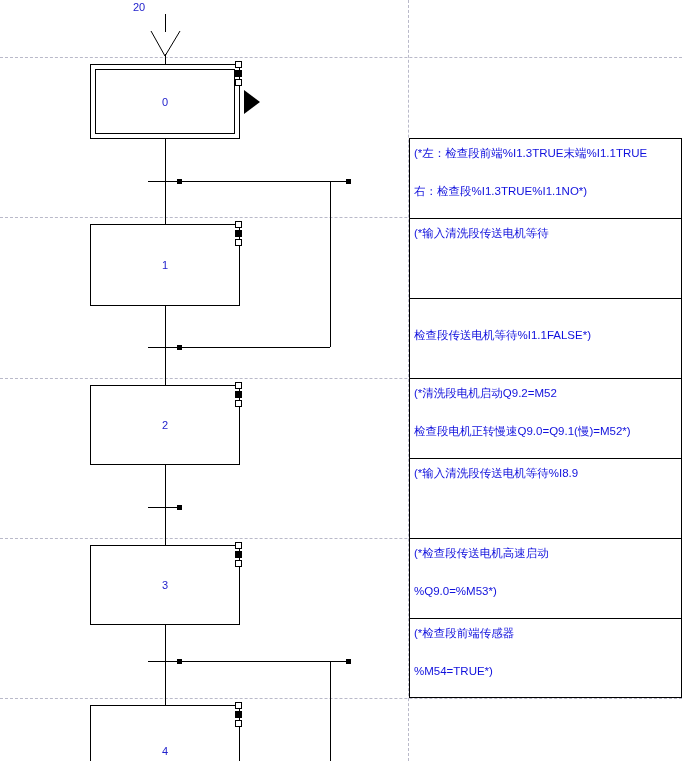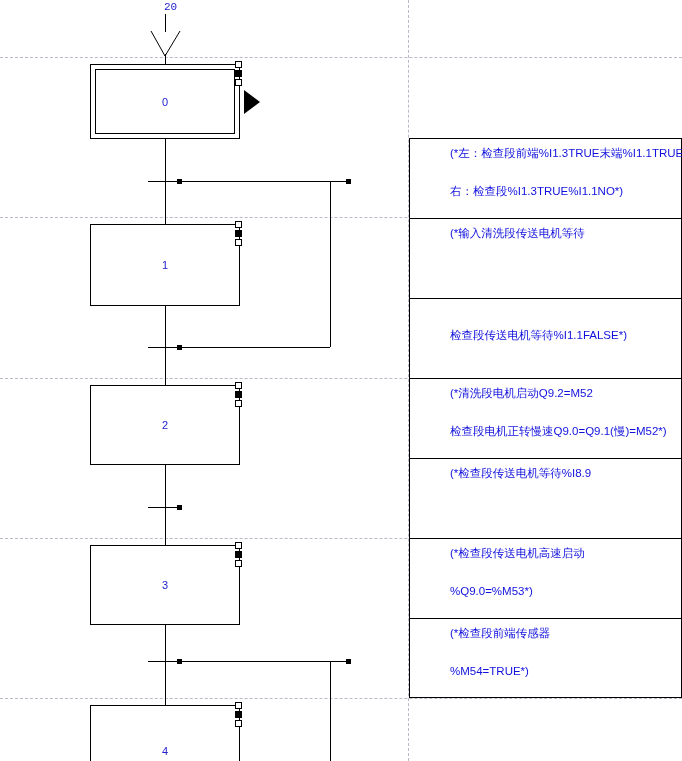--- a/index.html
+++ b/index.html
@@ -75,37 +75,36 @@
     box-sizing:border-box;
     padding:6px 4px 4px 4px;
     height:80px;
   }
   .comment:last-child{border-bottom:1px solid #000;}
   .comment .line{
     font-size:11.5px;color:#1111dd;
     line-height:16px;
     white-space:nowrap;
     font-family:"Liberation Sans", sans-serif;
-    margin-left:36px;
   }
   .comment .line.second{margin-top:22px;}
 </style>
 </head>
 <body>
 
 <div id="canvas">
 
   <div class="guide-h" style="top:57px;"></div>
   <div class="guide-h" style="top:217px;"></div>
   <div class="guide-h" style="top:378px;"></div>
   <div class="guide-h" style="top:538px;"></div>
   <div class="guide-h" style="top:698px;"></div>
   <div class="guide-v" style="left:408px;"></div>
 
-  <div class="label-20" style="left:164px;top:1px;font-family:Liberation Mono, monospace;">20</div>
+  <div class="label-20" style="left:133px;top:1px;">20</div>
 
   <div class="vline" style="left:165px;top:14px;height:18px;"></div>
 
   <svg class="vshape" style="left:150px;top:30px;" width="32" height="28">
     <polyline points="1,1 15,26 30,1" fill="none" stroke="#000" stroke-width="1"></polyline>
   </svg>
   <div class="vline" style="left:165px;top:54px;height:10px;"></div>
 
   <div class="step" style="left:90px;top:64px;width:150px;height:75px;">
     <div class="inner"></div>
@@ -201,21 +200,21 @@
     <div class="comment">
       <div class="line second">检查段传送电机等待%I1.1FALSE*)</div>
     </div>
 
     <div class="comment">
       <div class="line">(*清洗段电机启动Q9.2=M52</div>
       <div class="line second">检查段电机正转慢速Q9.0=Q9.1(慢)=M52*)</div>
     </div>
 
     <div class="comment">
-      <div class="line">(*检查段传送电机等待%I8.9</div>
+      <div class="line">(*输入清洗段传送电机等待%I8.9</div>
     </div>
 
     <div class="comment">
       <div class="line">(*检查段传送电机高速启动</div>
       <div class="line second">%Q9.0=%M53*)</div>
     </div>
 
 
     <div class="comment">
       <div class="line">(*检查段前端传感器</div>

